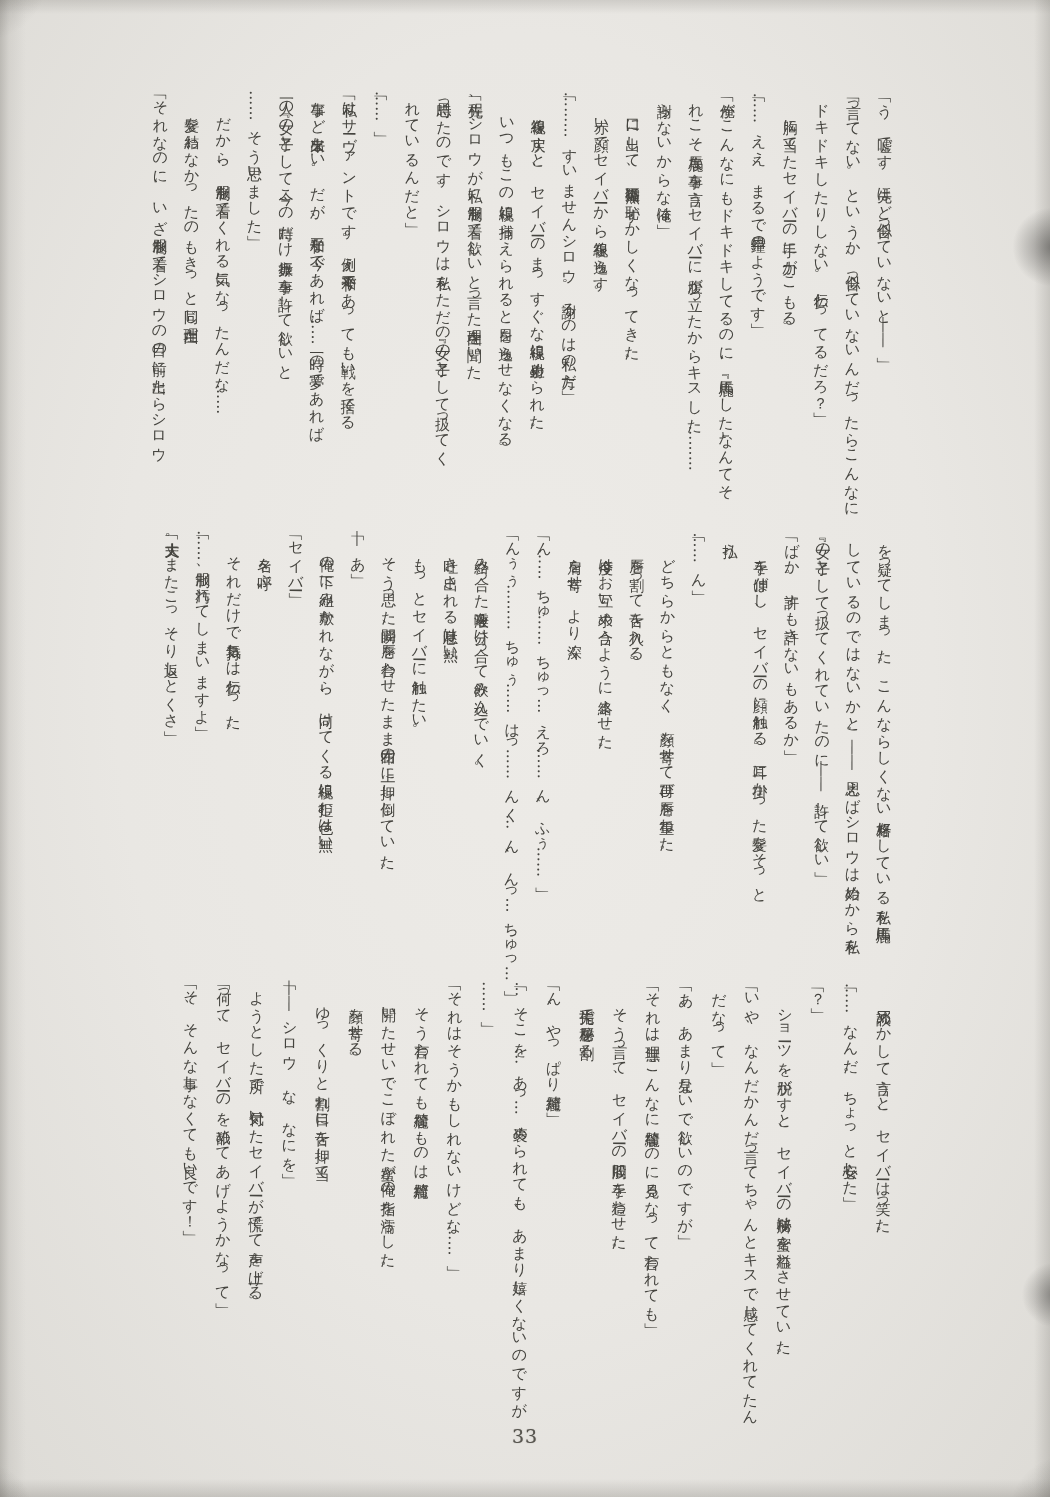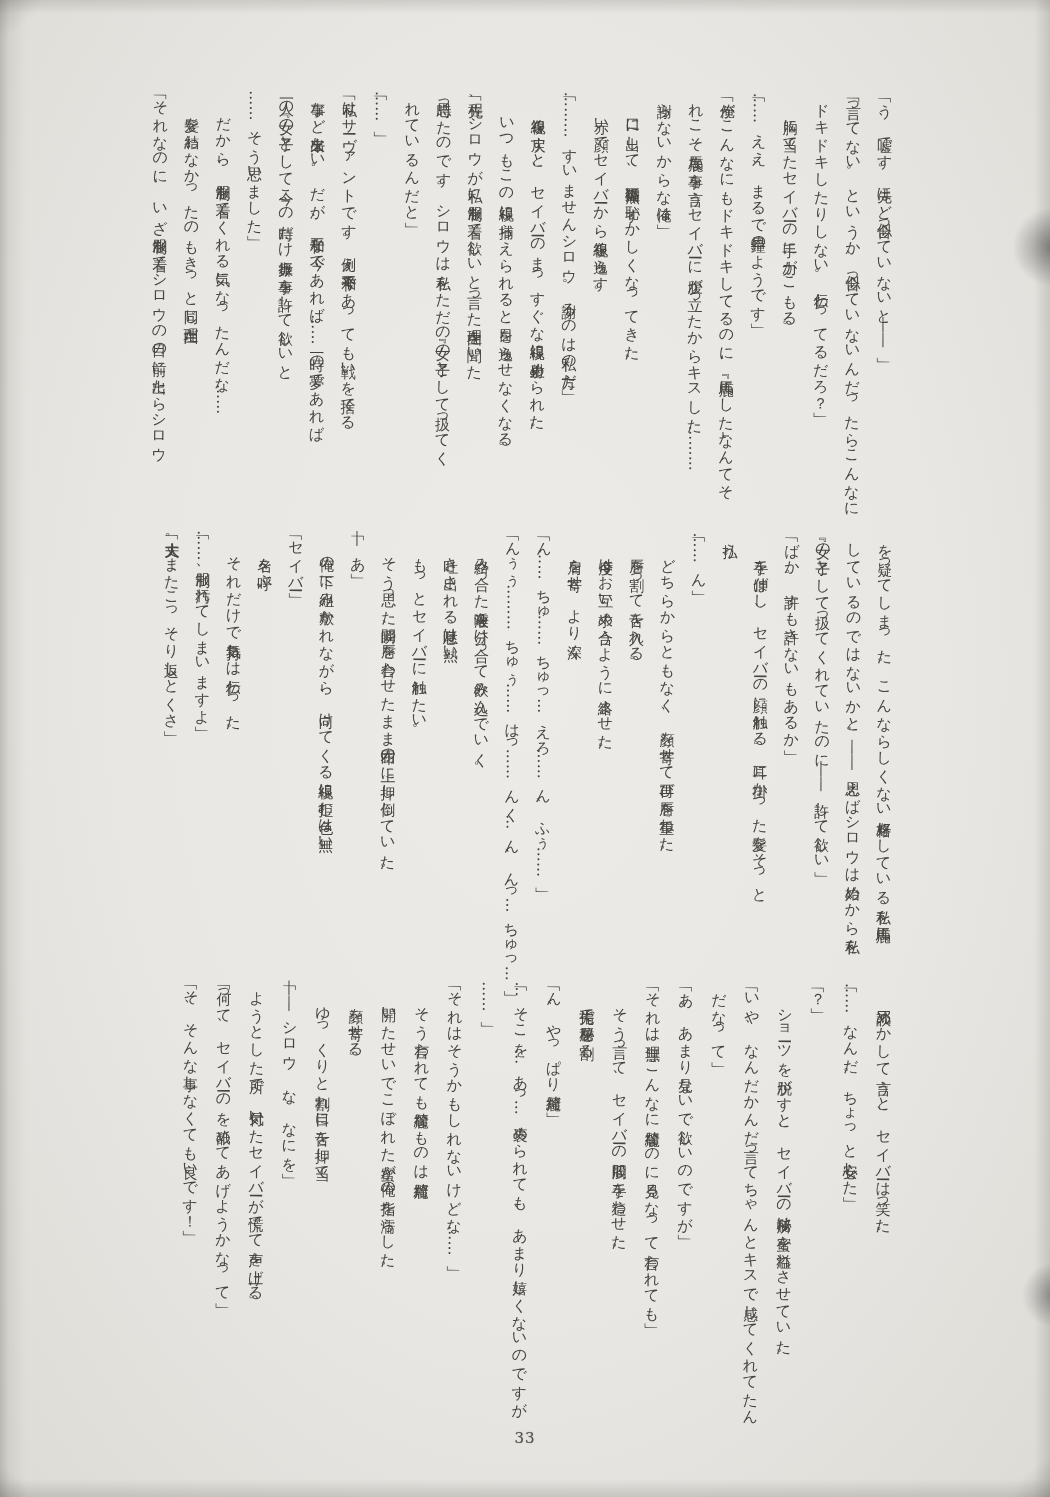--- a/index.html
+++ b/index.html
@@ -38,21 +38,21 @@
   }
   #band0{top:93px;line-height:31.5px;}
   #band1{top:533px;line-height:31px;}
   #band2{top:983px;line-height:33px;}
   .line{margin:0;white-space:nowrap;}
   .line.indent{text-indent:15.5px;}
   .page-number{
     position:absolute;
     left:50%;bottom:50px;
     transform:translateX(-50%);
-    font-size:15px;
+    font-size:19px;
     letter-spacing:1px;
     color:#57554f;
     text-shadow:0 0 1px rgba(87,85,79,0.55);
   }
 </style>
 </head>
 <body>
 
 <div class="page">
   <div class="band" id="band0" style="color: rgb(69, 68, 63);">

